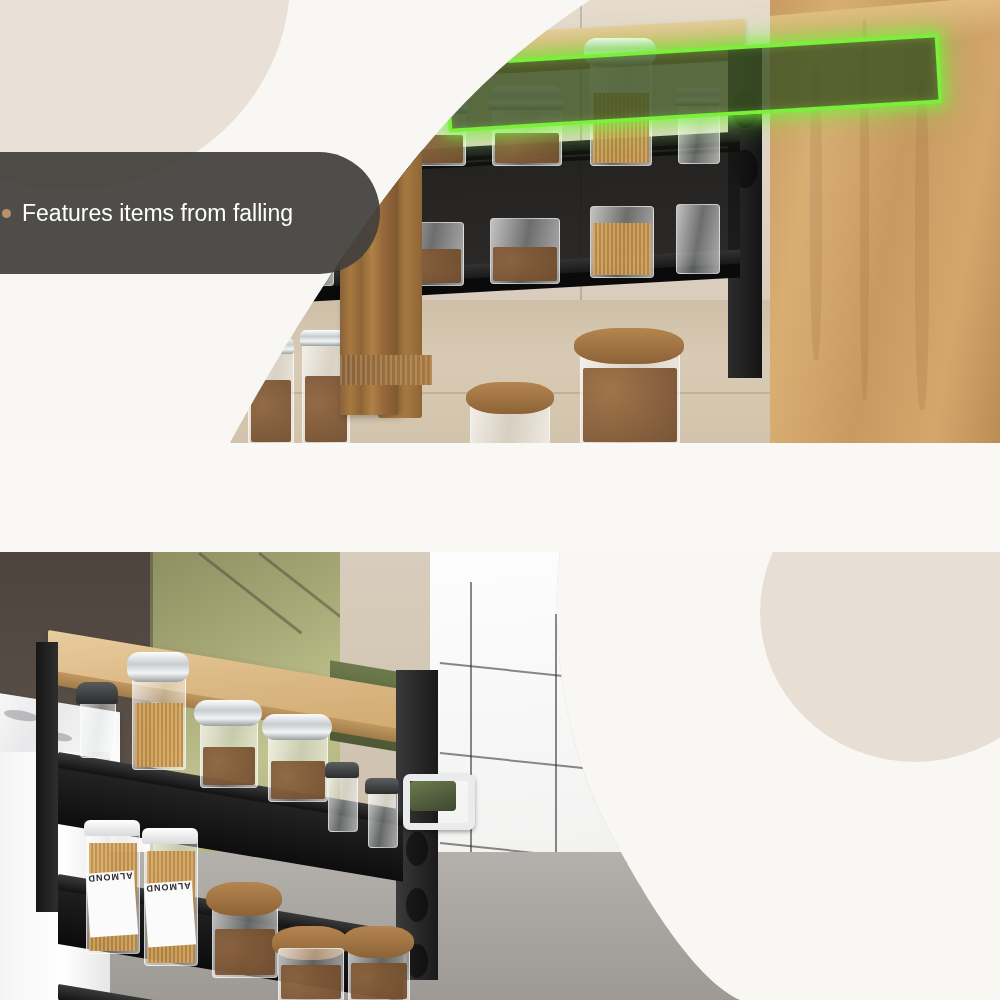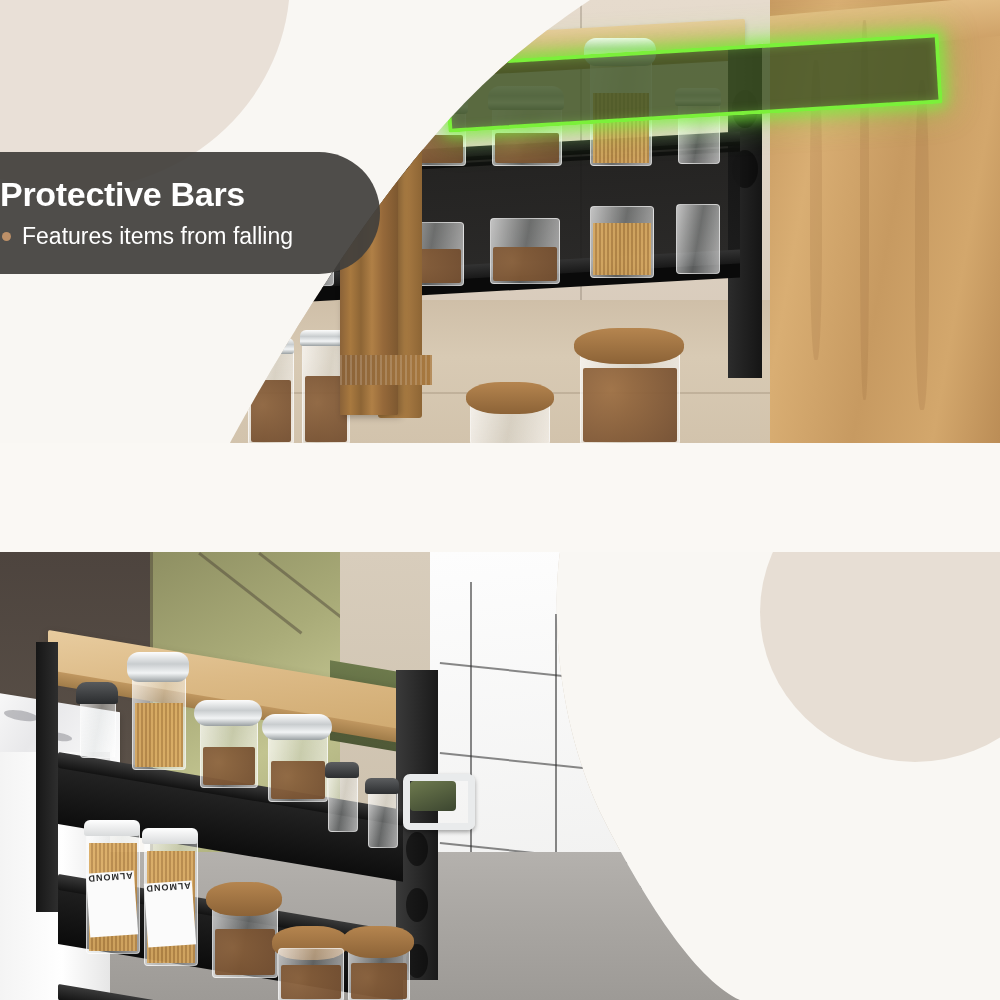--- a/index.html
+++ b/index.html
@@ -289,21 +289,20 @@
         <div id="t-towel"></div>
         <div id="t-towel-fringe"></div>
         <div id="t-handle"></div>
 
         <div id="green-bar"></div>
 
       </div>
     </div>
 
     <div class="callout" id="callout-top">
-      <div class="c-title">Protective Bars</div>
       <ul class="c-bullets">
         <li>Features items from falling</li>
       </ul>
     </div>
 
   </div>
 
 
   <div class="panel" id="panel-bottom">
 

